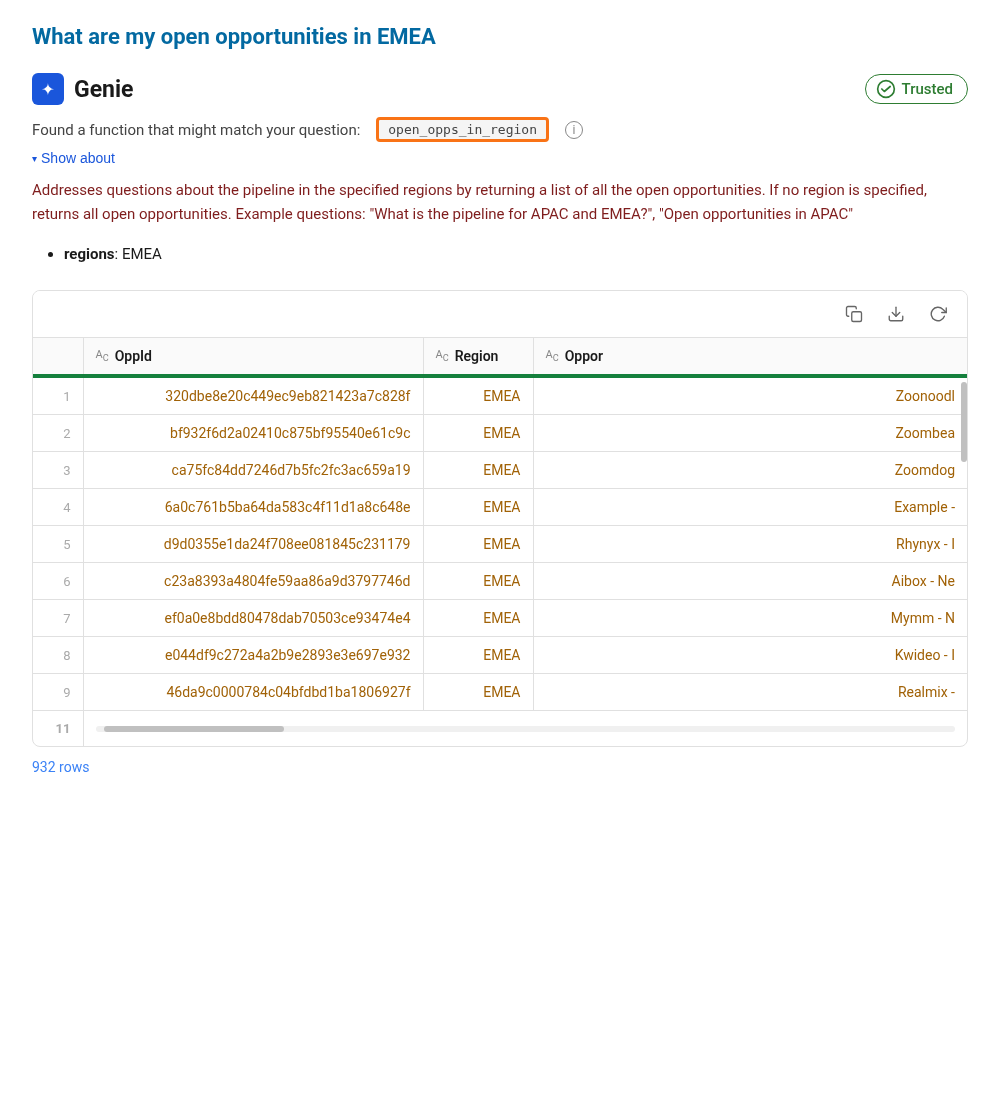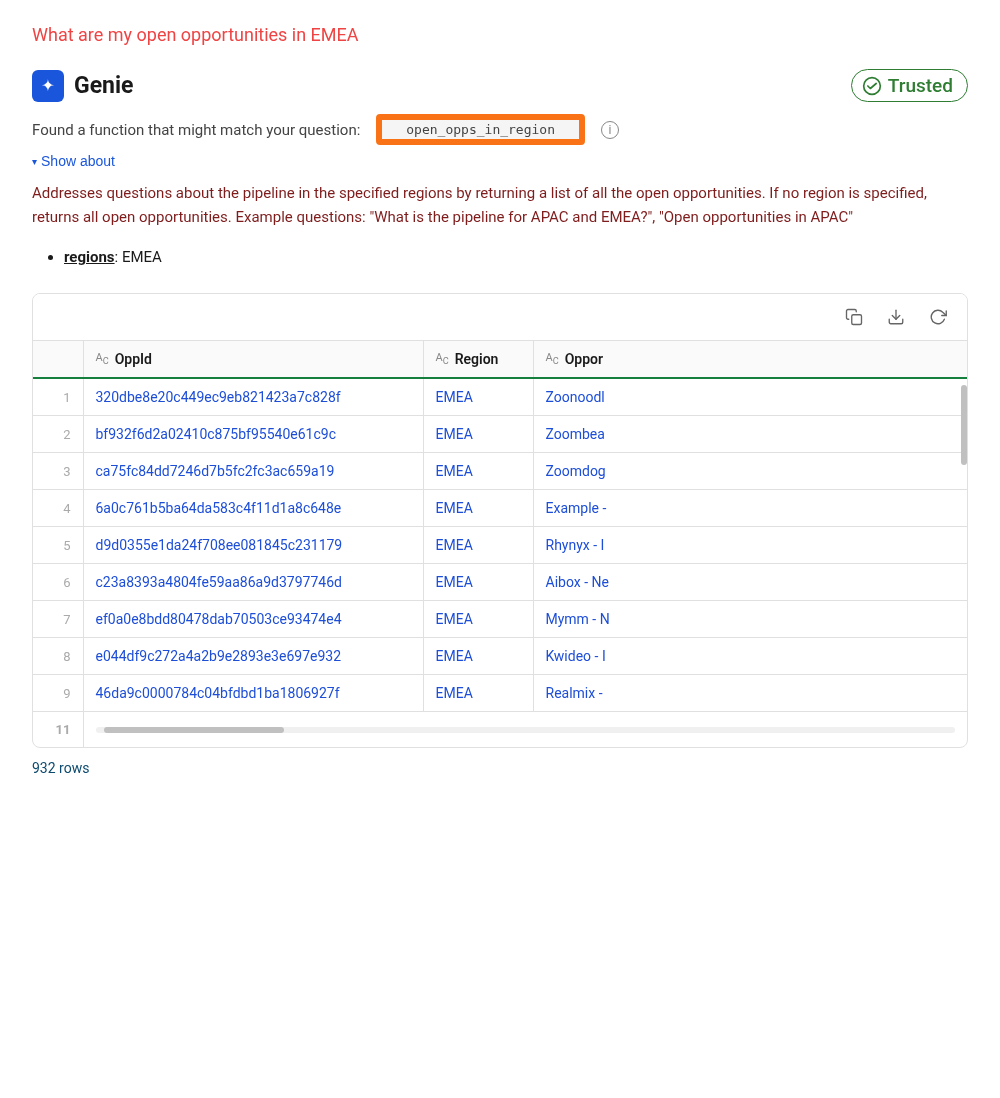--- a/index.html
+++ b/index.html
@@ -6,24 +6,24 @@
     body {
       font-family: -apple-system, BlinkMacSystemFont, 'Segoe UI', Roboto, sans-serif;
       background: #fff;
       color: #1a1a1a;
       width: 1000px;
       min-height: 1098px;
       padding: 24px 32px;
     }
 
     .page-question {
-      font-size: 18px;
-      color: #ef4444;
+      font-size: 22px;
+      color: #0369a1;
       margin-bottom: 24px;
-      font-weight: 400;
+      font-weight: 700;
     }
 
     .genie-container {
       background: #fff;
       border-radius: 8px;
     }
 
     .genie-header {
       display: flex;
       align-items: center;
@@ -53,21 +53,21 @@
       font-weight: 700;
       font-size: 23px;
       color: #1a1a1a;
     }
 
     .trusted-badge {
       display: flex;
       align-items: center;
       gap: 6px;
       color: #2e7d32;
-      font-size: 19px;
+      font-size: 15px;
       font-weight: 500;
       border: 1.5px solid #2e7d32;
       border-radius: 20px;
       padding: 4px 14px 4px 10px;
     }
 
     .trusted-icon {
       width: 20px;
       height: 20px;
     }
@@ -77,23 +77,23 @@
       color: #444;
       margin-bottom: 8px;
       display: flex;
       align-items: center;
       gap: 16px;
       flex-wrap: wrap;
     }
 
     .function-tag {
       background: #f5f5f5;
-      border: 6px solid #f97316;
+      border: 3px solid #f97316;
       border-radius: 4px;
-      padding: 2px 24px;
+      padding: 2px 9px;
       font-family: 'SFMono-Regular', Consolas, monospace;
       font-size: 13px;
       color: #444;
     }
 
     .info-icon {
       width: 18px;
       height: 18px;
       border-radius: 50%;
       border: 1.5px solid #888;
@@ -136,21 +136,20 @@
     }
 
     .params-list li {
       font-size: 15px;
       color: #1a1a1a;
       line-height: 1.6;
     }
 
     .param-name {
       font-weight: 700;
-      text-decoration: underline;
     }
 
     .table-container {
       border: 1px solid #e0e0e0;
       border-radius: 8px;
       overflow: hidden;
       margin-bottom: 12px;
     }
 
     .table-toolbar {
@@ -177,21 +176,21 @@
 
     .data-table {
       width: 100%;
       border-collapse: collapse;
       font-size: 14px;
       table-layout: fixed;
     }
 
     .data-table th {
       background: #fafafa;
-      border-bottom: 2px solid #15803d;
+      border-bottom: 4px solid #15803d;
       border-right: 1px solid #e0e0e0;
       padding: 10px 12px;
       text-align: left;
       font-weight: 600;
       color: #1a1a1a;
       white-space: nowrap;
       overflow: hidden;
       text-overflow: ellipsis;
     }
 
@@ -200,24 +199,25 @@
       text-align: right;
       color: #aaa;
       font-weight: 400;
       border-right: 1px solid #e0e0e0;
     }
 
     .data-table td {
       border-bottom: 1px solid #e0e0e0;
       border-right: 1px solid #e0e0e0;
       padding: 10px 12px;
-      color: #1d4ed8;
+      color: #a16207;
       white-space: nowrap;
       overflow: hidden;
       text-overflow: ellipsis;
+      text-align: right;
     }
 
     .data-table td:first-child {
       text-align: right;
       color: #aaa;
       font-size: 13px;
       width: 50px;
     }
 
     .data-table tr:last-child td {
@@ -256,21 +256,21 @@
     .scrollbar-thumb {
       height: 6px;
       background: #c0c0c0;
       border-radius: 3px;
       width: 180px;
       margin-left: 8px;
     }
 
     .rows-count {
       font-size: 14px;
-      color: #0c4a6e;
+      color: #3b82f6;
     }
 
     
     .table-wrapper {
       position: relative;
       overflow: hidden;
     }
 
     .scroll-indicator {
       position: absolute;

